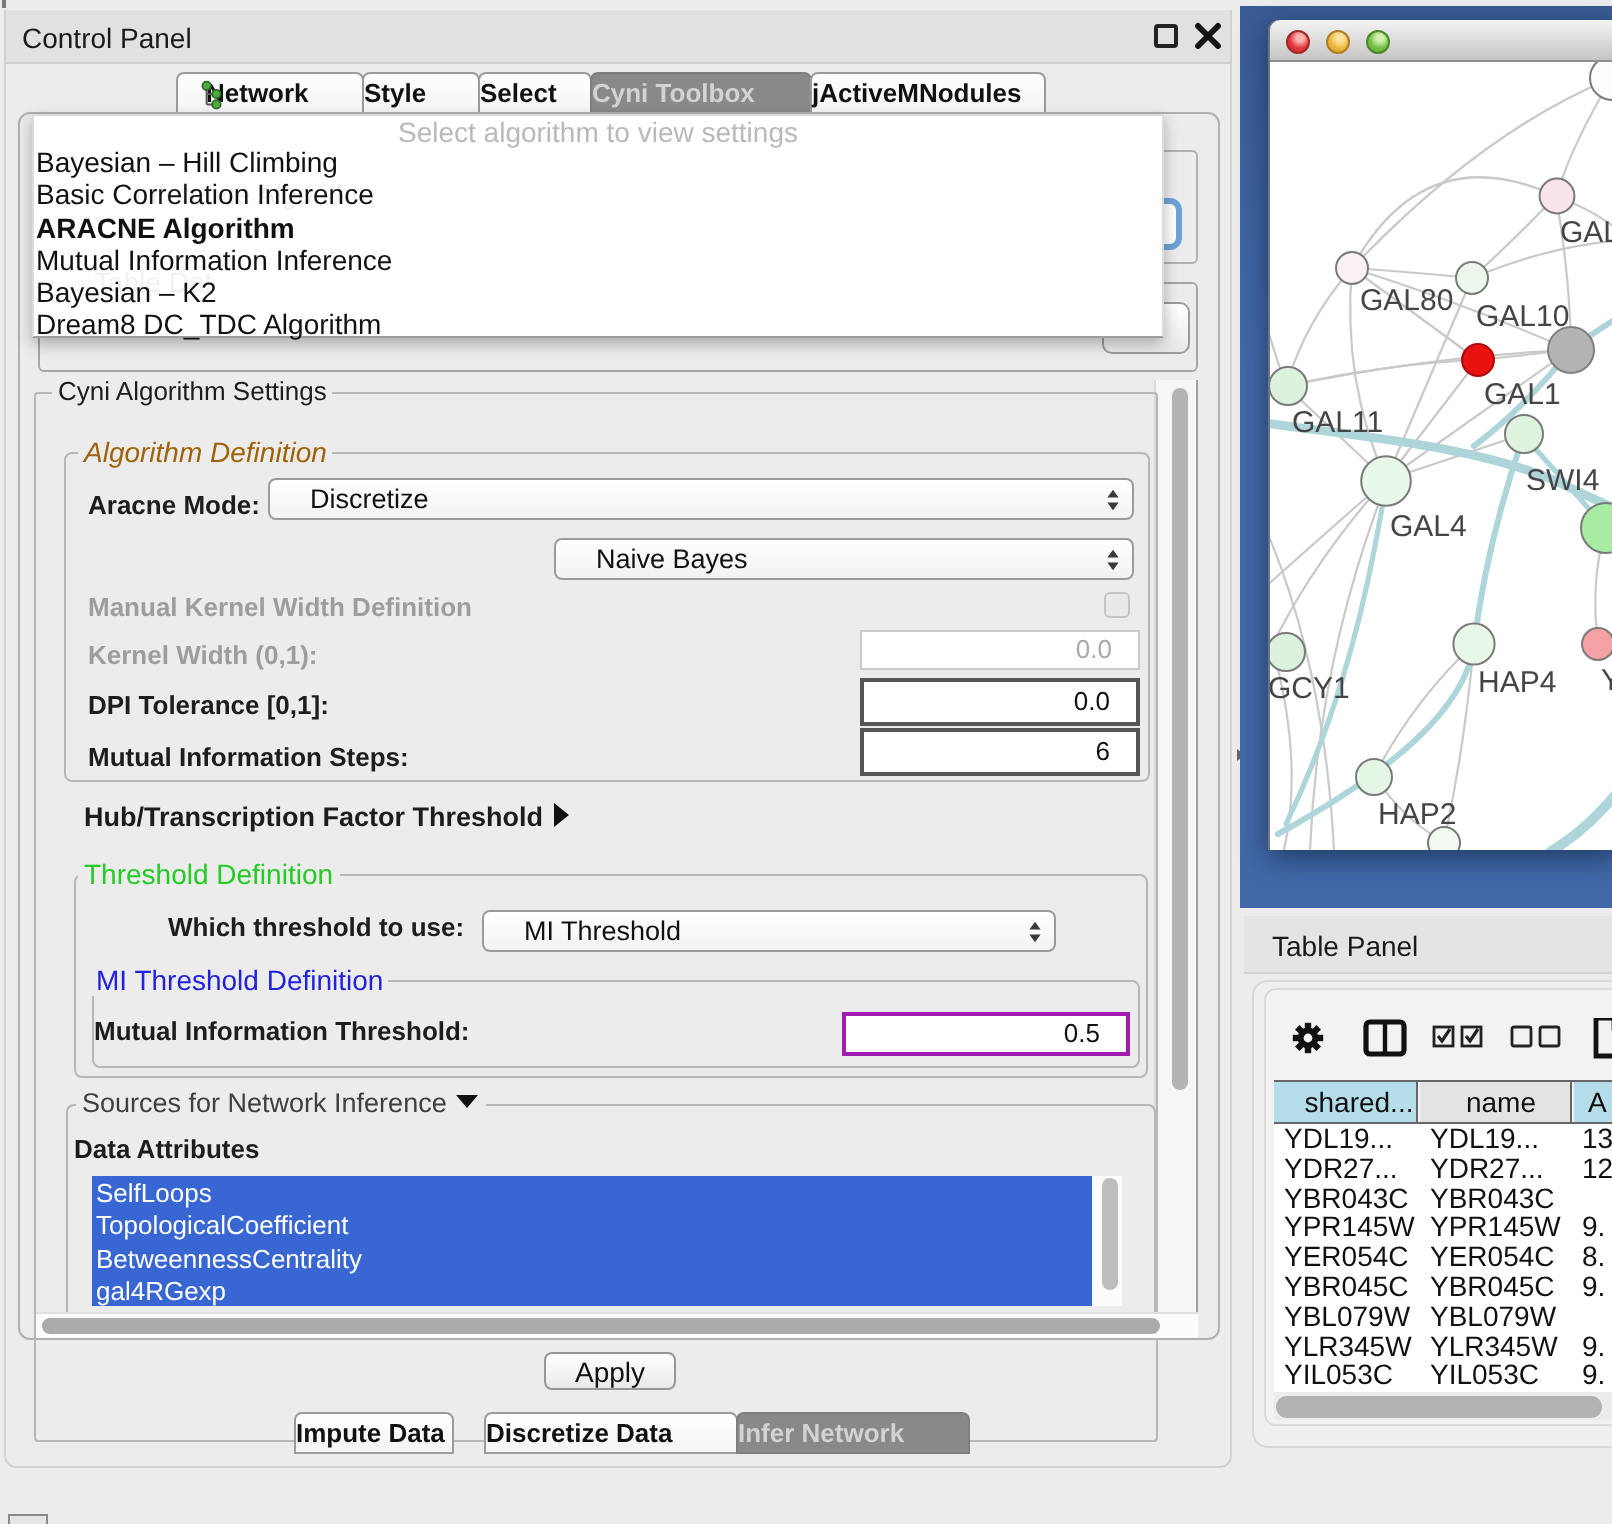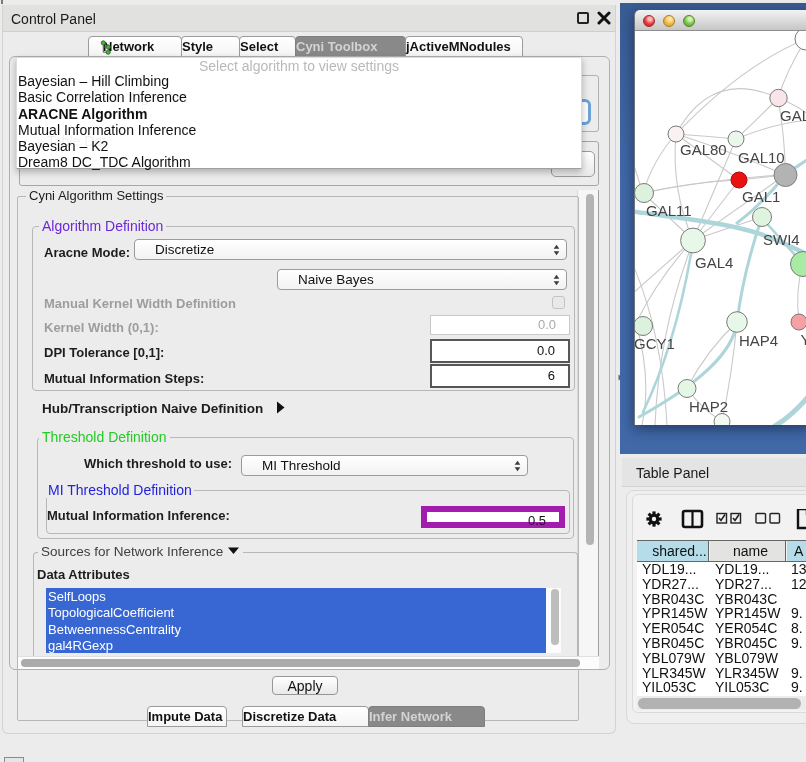--- a/index.html
+++ b/index.html
@@ -57,21 +57,21 @@
   <div class="abs" style="left:16px;top:70px;width:580px;height:57px;border:1px solid #b0b0b0;border-radius:3px;"></div>
   <div class="abs" style="left:16px;top:136px;width:580px;height:45px;border:1px solid #a6a6a6;border-radius:3px;"></div>
   <div class="abs" style="left:560px;top:94px;width:28px;height:26px;border:3px solid #6ea3d8;border-radius:6px;background:#fff;"></div>
   <div class="abs" style="left:548px;top:146px;width:44px;height:26px;border:1px solid #9b9b9b;border-radius:5px;background:linear-gradient(#fff,#e8e8e8);"></div>
 
   <div class="fs" style="left:14px;top:191px;width:562px;height:525px;border-radius:2px;">
     <span class="fsl" style="left:8px;background:#ECECEC;color:#1d1d1d;font-size:13px;">Cyni Algorithm Settings</span>
   </div>
 
   <div class="fs" style="left:29px;top:221px;width:543px;height:165px;">
-    <span class="fsl" style="left:6px;color:#6d28d9;">Algorithm Definition</span>
+    <span class="fsl" style="left:6px;color:#a16207;font-style:italic;">Algorithm Definition</span>
   </div>
 
   <div class="lbl abs" style="left:41px;top:240px;">Aracne Mode:</div>
   <div class="combo" style="left:131px;top:234px;width:433px;height:21px;">
       <span class="ct">Discretize</span>
     <svg class="ar" width="9" height="17" viewBox="0 0 9 17">
         <path d="M4.5 3 L7.5 7.2 L1.5 7.2 Z" fill="#3a3a3a"></path>
         <path d="M4.5 14 L1.5 9.8 L7.5 9.8 Z" fill="#3a3a3a"></path>
       </svg>
   </div>
@@ -89,21 +89,21 @@
 
   <div class="glbl abs" style="left:41px;top:315px;">Kernel Width (0,1):</div>
   <div class="inp" style="left:427px;top:310px;width:140px;height:20px;border:1px solid #c9c9c9;color:#a9a9a9;">0.0</div>
 
   <div class="lbl abs" style="left:41px;top:340px;">DPI Tolerance [0,1]:</div>
   <div class="inp" style="left:427px;top:334px;width:140px;height:24px;border:2px solid #565656;color:#111;line-height:20px;">0.0</div>
 
   <div class="lbl abs" style="left:41px;top:366px;">Mutual Information Steps:</div>
   <div class="inp" style="left:427px;top:359px;width:140px;height:24px;border:2px solid #565656;color:#111;line-height:20px;">6</div>
 
-  <div class="lbl abs" style="left:39px;top:396px;font-size:13.5px;">Hub/Transcription Naive Definition</div>
+  <div class="lbl abs" style="left:39px;top:396px;font-size:13.5px;">Hub/Transcription Factor Threshold</div>
   <svg class="abs" style="left:273px;top:396px;" width="9" height="13" viewBox="0 0 9 13">
       <path d="M1 0.5 L8.5 6.5 L1 12.5 Z" fill="#111"></path>
     </svg>
 
   <div class="fs" style="left:34px;top:432px;width:537px;height:102px;">
     <span class="fsl" style="left:1px;color:#22cc22;text-align:right;">Threshold Definition</span>
   </div>
 
   <div class="lbl abs" style="left:81px;top:451px;">Which threshold to use:</div>
   <div class="combo" style="left:238px;top:450px;width:287px;height:21px;">
@@ -111,22 +111,22 @@
     <svg class="ar" width="9" height="17" viewBox="0 0 9 17">
         <path d="M4.5 3 L7.5 7.2 L1.5 7.2 Z" fill="#3a3a3a"></path>
         <path d="M4.5 14 L1.5 9.8 L7.5 9.8 Z" fill="#3a3a3a"></path>
       </svg>
   </div>
 
   <div class="fs" style="left:43px;top:485px;width:524px;height:44px;">
     <span class="fsl" style="left:-1px;padding:0 2px;color:#2222dd;">MI Threshold Definition</span>
   </div>
 
-  <div class="lbl abs" style="left:44px;top:503px;">Mutual Information Inference:</div>
-  <div class="inp" style="left:418px;top:501px;width:144px;height:22px;border:6px solid #a21caf;color:#111;line-height:18px;">0.5</div>
+  <div class="lbl abs" style="left:44px;top:503px;">Mutual Information Threshold:</div>
+  <div class="inp" style="left:418px;top:501px;width:144px;height:22px;border:2px solid #a21caf;color:#111;line-height:18px;">0.5</div>
 
   <div class="fs" style="left:30px;top:547px;width:545px;height:106px;border-bottom:none;border-radius:4px 4px 0 0;">
     <span class="fsl" style="left:4px;color:#404040;font-size:13.5px;">Sources for Network Inference <svg width="13" height="9" viewBox="0 0 13 9" style="vertical-align:1px;">
           <path d="M1 1.5 L12 1.5 L6.5 8 Z" fill="#111"></path>
         </svg></span>
   </div>
 
   <div class="lbl abs" style="left:34px;top:562px;">Data Attributes</div>
 
   <div class="abs" style="left:43px;top:583px;width:500px;height:65px;background:#3867d3;overflow:hidden;">

